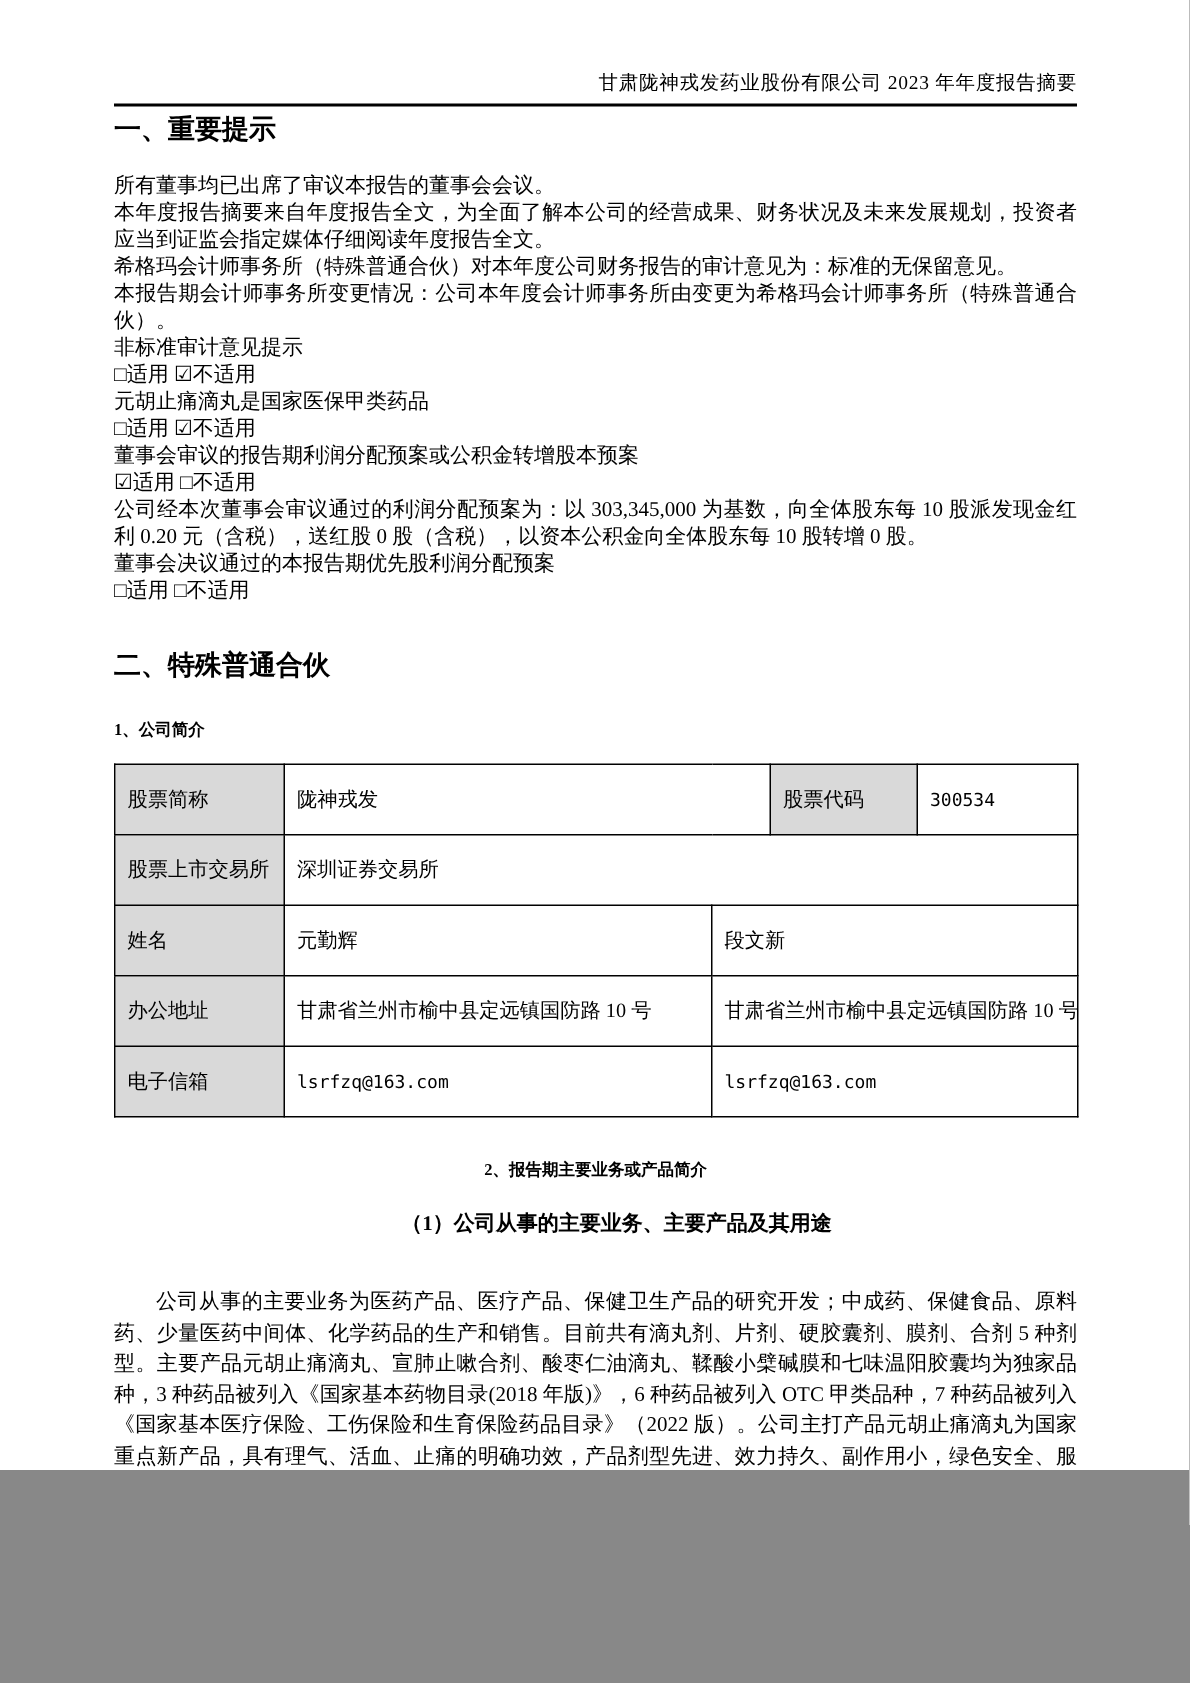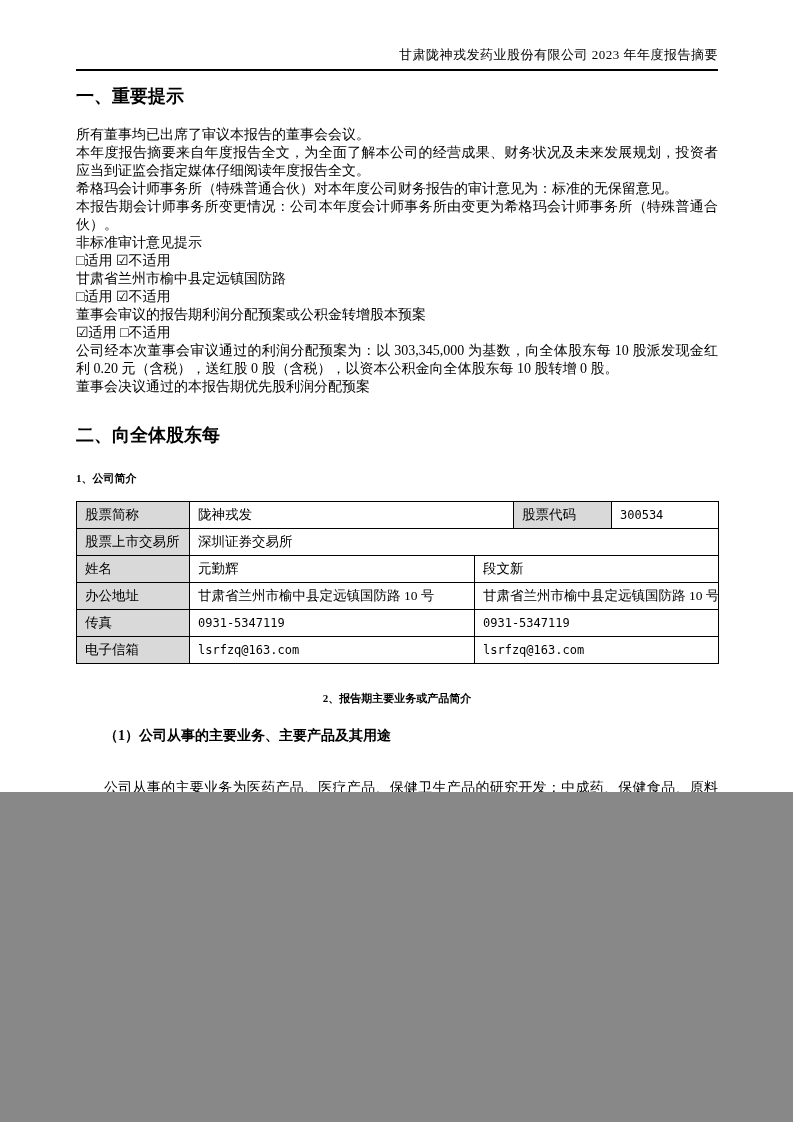--- a/index.html
+++ b/index.html
@@ -1,37 +1,37 @@
 <!DOCTYPE html>
 <html lang="zh"><head>
 <meta charset="utf-8">
 <style>
   * { margin:0; padding:0; box-sizing:border-box; }
   html,body { background:#888; }
   .page {
-    width:793px; height:792px;
+    width:793px; height:980px;
     margin:0 auto;
     background:#ffffff;
     position:relative;
     font-family:"Liberation Serif","DejaVu Serif",serif;
     color:#000;
     padding:46px 75px 0 76px;
     overflow:hidden;
   }
   .doc-header {
     text-align:right;
     font-size:13px;
     letter-spacing:.5px;
     padding-bottom:5px;
     border-bottom:2px solid #000;
   }
   .h1 {
     font-size:18px;
     font-weight:bold;
-    margin-top:13px;
+    margin-top:3px;
     margin-bottom:18px;
   }
   .h1-sec2 { margin-top:27px; margin-bottom:24px; }
   .h2 {
     font-size:11px;
     font-weight:bold;
     margin-bottom:15px;
   }
   .h2-business { margin-top:27px; margin-bottom:12px;text-align:center; }
   .notice-line {
@@ -45,31 +45,32 @@
     text-align:justify;
     text-indent:2em;
     margin-top:32px;
   }
   .h3 {
     font-size:14px;
     font-weight:bold;
     text-indent:2em;
     line-height:20px;
     margin:20px 0 6px 0;
+    text-align:center;
   }
   table.info {
     width:642px;
     border-collapse:collapse;
     table-layout:fixed;
     font-size:13.5px;
   }
   table.info td {
     border:1px solid #000;
     height:24px;
-    padding:4px 8px;
+    padding:14px 8px;
     vertical-align:middle;
     overflow:hidden;
     white-space:nowrap;
   }
   table.info td.shade { background:#d9d9d9; }
   table.info td.center { text-align:center; }
   table.info td.latin { font-family:"DejaVu Sans Mono","Liberation Mono",monospace; font-size:12px; }
   .page-number {
     position:absolute;
     top:1040px;
@@ -85,28 +86,29 @@
   <div class="doc-header">甘肃陇神戎发药业股份有限公司 2023 年年度报告摘要</div>
 
   <div class="h1">一、重要提示</div>
 
   <div class="notice-line">所有董事均已出席了审议本报告的董事会会议。</div>
   <div class="notice-line">本年度报告摘要来自年度报告全文，为全面了解本公司的经营成果、财务状况及未来发展规划，投资者应当到证监会指定媒体仔细阅读年度报告全文。</div>
   <div class="notice-line">希格玛会计师事务所（特殊普通合伙）对本年度公司财务报告的审计意见为：标准的无保留意见。</div>
   <div class="notice-line">本报告期会计师事务所变更情况：公司本年度会计师事务所由变更为希格玛会计师事务所（特殊普通合伙）。</div>
   <div class="notice-line">非标准审计意见提示</div>
   <div class="notice-line">□适用 ☑不适用</div>
-  <div class="notice-line">甘肃省兰州市榆中县定远镇国防路</div>
+  <div class="notice-line">元胡止痛滴丸是国家医保甲类药品</div>
   <div class="notice-line">□适用 ☑不适用</div>
   <div class="notice-line">董事会审议的报告期利润分配预案或公积金转增股本预案</div>
   <div class="notice-line">☑适用 □不适用</div>
   <div class="notice-line">公司经本次董事会审议通过的利润分配预案为：以 303,345,000 为基数，向全体股东每 10 股派发现金红利 0.20 元（含税），送红股 0 股（含税），以资本公积金向全体股东每 10 股转增 0 股。</div>
   <div class="notice-line">董事会决议通过的本报告期优先股利润分配预案</div>
+  <div class="notice-line">□适用 □不适用</div>
 
-  <div class="h1 h1-sec2">二、向全体股东每</div>
+  <div class="h1 h1-sec2">二、特殊普通合伙</div>
 
   <div class="h2">1、公司简介</div>
 
   <table class="info">
     <colgroup>
       <col style="width:113px">
         <col style="width:285px">
         <col style="width:39px">
         <col style="width:98px">
         <col style="width:107px">
@@ -126,25 +128,20 @@
       <td class="shade">姓名</td>
       <td>元勤辉</td>
       <td colspan="3">段文新</td>
     </tr>
     <tr>
       <td class="shade">办公地址</td>
       <td>甘肃省兰州市榆中县定远镇国防路 10 号</td>
       <td colspan="3">甘肃省兰州市榆中县定远镇国防路 10 号</td>
     </tr>
     <tr>
-      <td class="shade">传真</td>
-      <td class="latin">0931-5347119</td>
-      <td colspan="3" class="latin">0931-5347119</td>
-    </tr>
-    <tr>
       <td class="shade">电子信箱</td>
       <td class="latin">lsrfzq@163.com</td>
       <td colspan="3" class="latin">lsrfzq@163.com</td>
     </tr>
   </tbody>
     </table>
 
   <div class="h2 h2-business">2、报告期主要业务或产品简介</div>
 
   <div class="h3">（1）公司从事的主要业务、主要产品及其用途</div>

